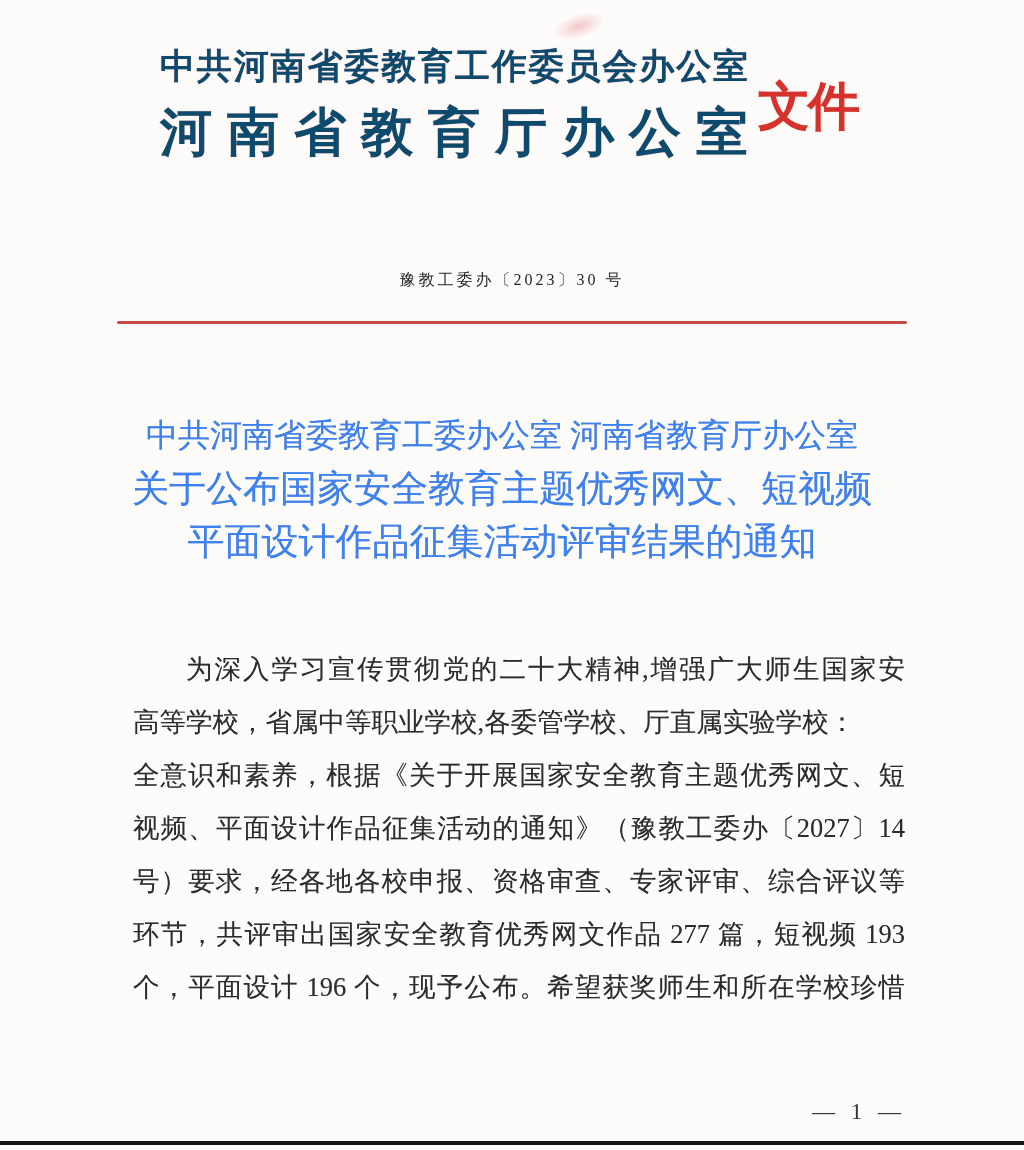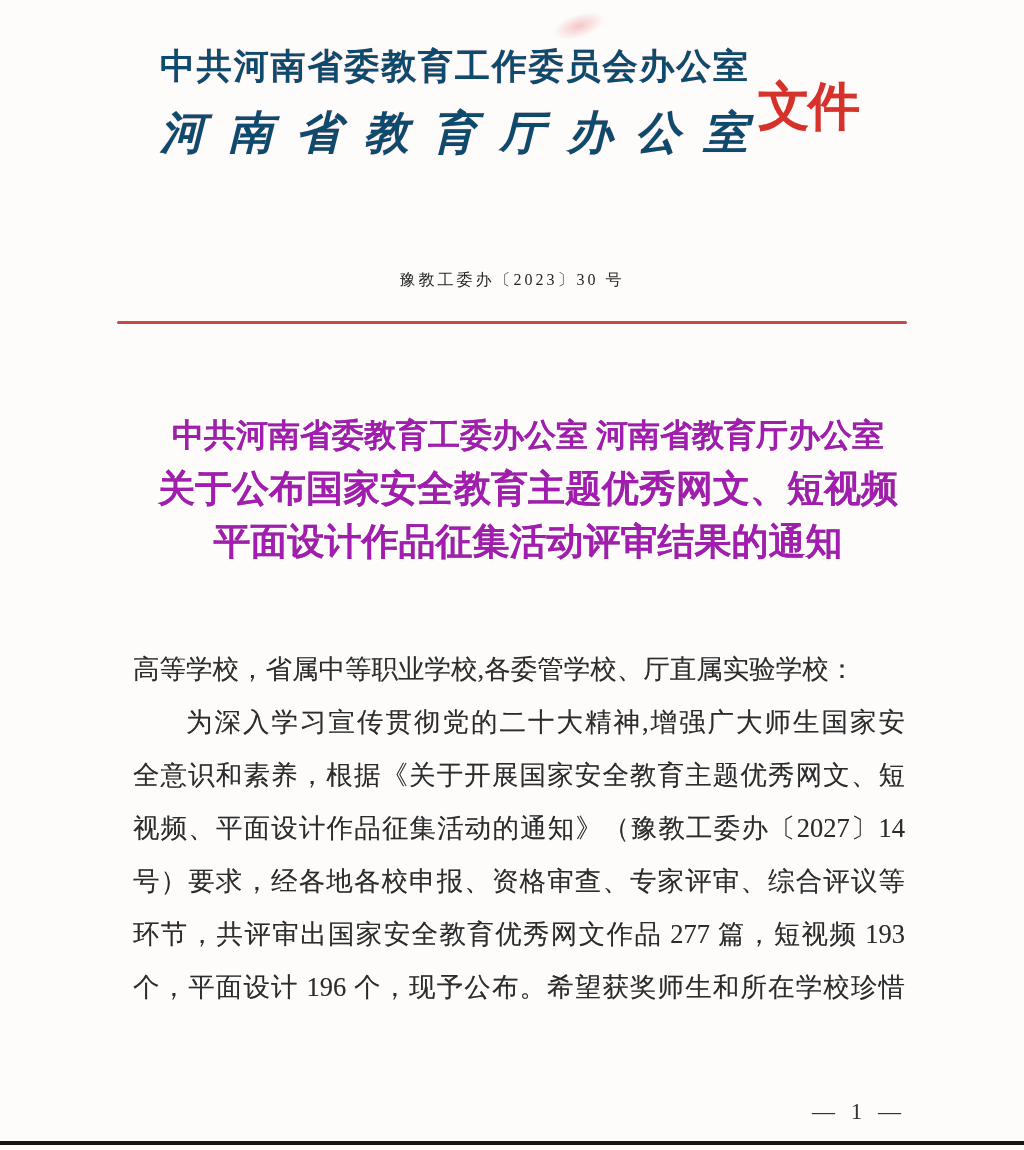--- a/index.html
+++ b/index.html
@@ -11,22 +11,22 @@
 
   
   .letterhead {
     position:absolute; top:34px; left:160px; width:735px;
     display:flex; align-items:center;
   }
   .org { width:588px; color:#0c4a6e; font-weight:700;
          text-shadow:0 0 1px rgba(213,50,44,.45); }
   .org-line1 { font-size:35px; line-height:66px;
                text-align:justify; text-align-last:justify; }
-  .org-line2 { font-size:45px; line-height:66px;
-               text-align:justify; text-align-last:justify;font-style:italic; }
+  .org-line2 { font-size:52px; line-height:66px;
+               text-align:justify; text-align-last:justify; }
   .doc-type {
     font-size:52px; font-weight:700; color:#d5322c;
     margin-left:10px; margin-top:14px; letter-spacing:-2px;
     text-shadow:0 0 1px rgba(213,50,44,.45);
   }
   .smudge {
     position:absolute; top:14px; left:552px; width:54px; height:24px;
     background:radial-gradient(ellipse at center, rgba(231,120,118,.40), rgba(231,120,118,0) 70%);
     transform:rotate(-18deg);
   }
@@ -36,22 +36,22 @@
     position:absolute; top:270px; left:0; width:100%;
     text-align:center; font-size:16px; letter-spacing:3px; color:#262626;
   }
   .red-divider {
     position:absolute; top:321px; left:117px; width:790px; height:3px;
     background:#c94846; border-radius:2px;
   }
 
   
   .title {
-    position:absolute; top:409px; left:116px; width:824px;
-    text-align:center; color:#a21caf; font-weight:700;
+    position:absolute; top:409px; left:90px; width:824px;
+    text-align:center; color:#3b82f6; font-weight:400;
     text-shadow:0 0 .6px rgba(0,0,0,.4);
   }
   .title-l1 { font-size:32px; line-height:53px; }
   .title-l2, .title-l3 { font-size:37px; line-height:53px; }
 
   
   .body-text {
     position:absolute; top:643px; left:133px; width:772px;
     color:#2c2c2c; font-size:26.5px;
     text-shadow:0 0 .5px rgba(0,0,0,.3);
@@ -89,22 +89,22 @@
 
   <div class="red-divider"></div>
 
   <div class="title">
     <div class="title-l1">中共河南省委教育工委办公室 河南省教育厅办公室</div>
     <div class="title-l2">关于公布国家安全教育主题优秀网文、短视频</div>
     <div class="title-l3">平面设计作品征集活动评审结果的通知</div>
   </div>
 
   <div class="body-text">
+    <div class="bline indent">为深入学习宣传贯彻党的二十大精神,增强广大师生国家安</div>
     <div class="bline natural">高等学校，省属中等职业学校,各委管学校、厅直属实验学校：</div>
-    <div class="bline indent">为深入学习宣传贯彻党的二十大精神,增强广大师生国家安</div>
     <div class="bline">全意识和素养，根据《关于开展国家安全教育主题优秀网文、短</div>
     <div class="bline">视频、平面设计作品征集活动的通知》（豫教工委办〔2027〕14</div>
     <div class="bline">号）要求，经各地各校申报、资格审查、专家评审、综合评议等</div>
     <div class="bline">环节，共评审出国家安全教育优秀网文作品 277 篇，短视频 193</div>
     <div class="bline">个，平面设计 196 个，现予公布。希望获奖师生和所在学校珍惜</div>
   </div>
 
   <div class="page-num">— 1 —</div>
 
   <div class="bottom-rule"></div>

